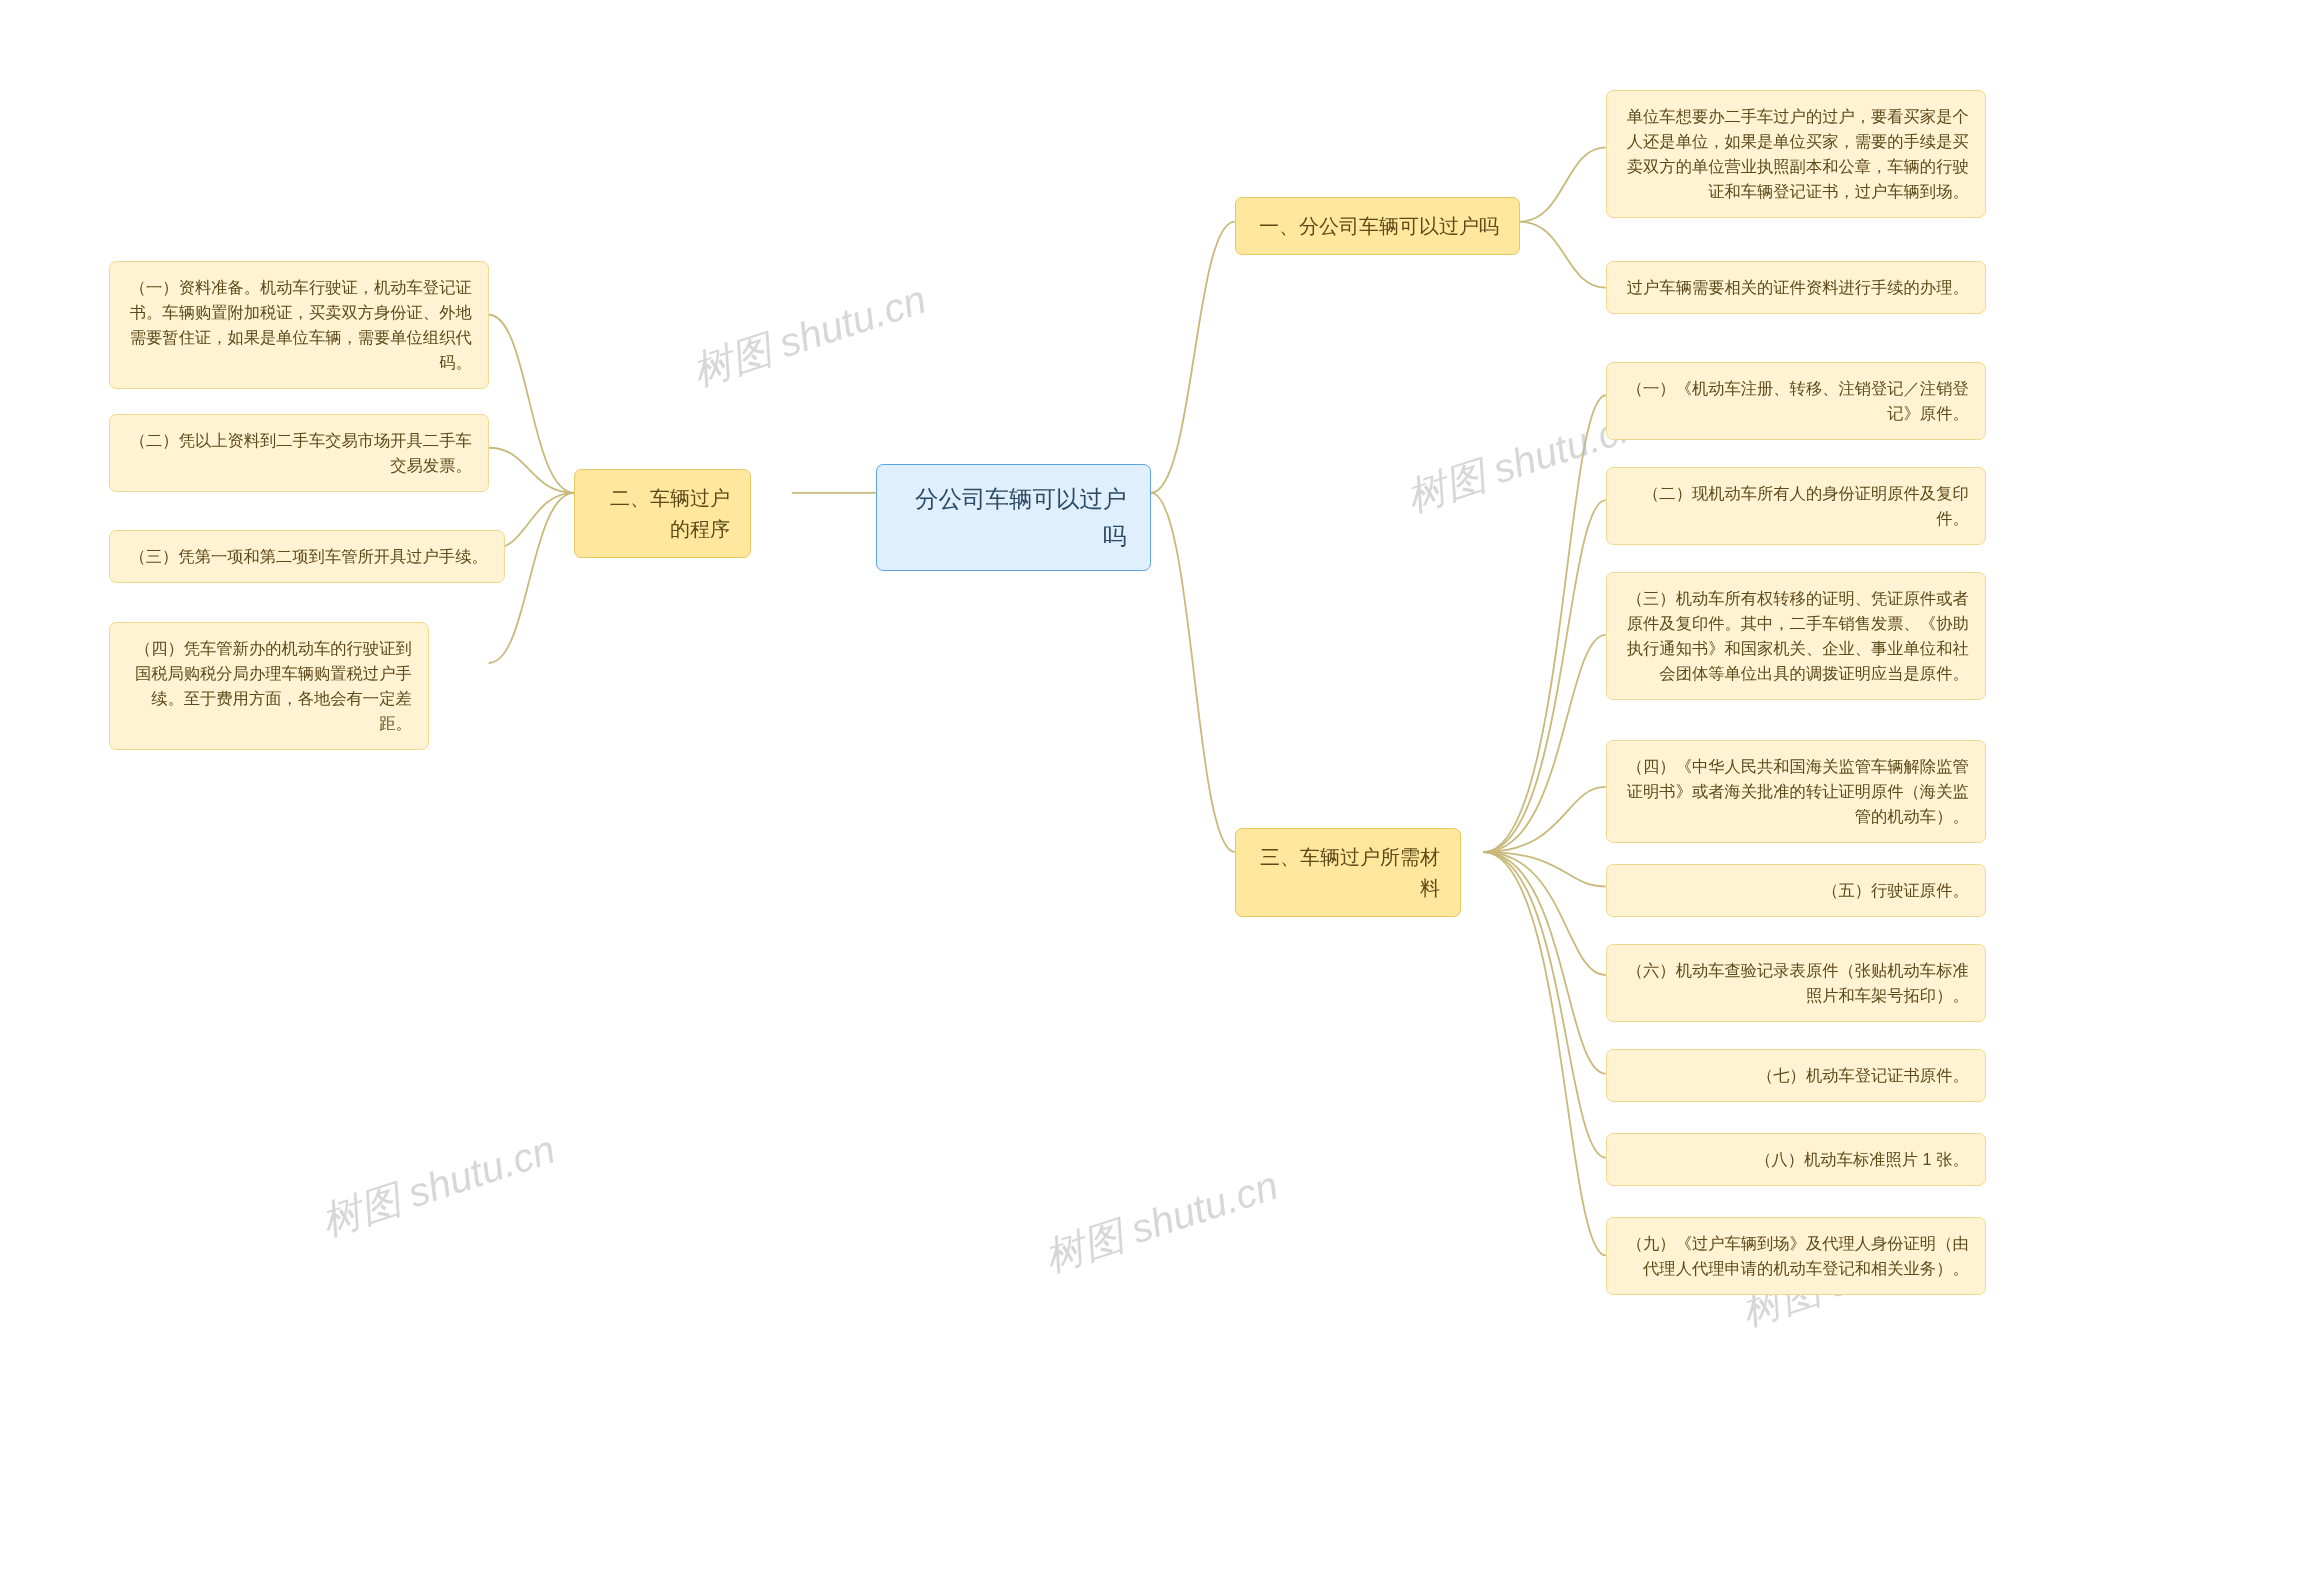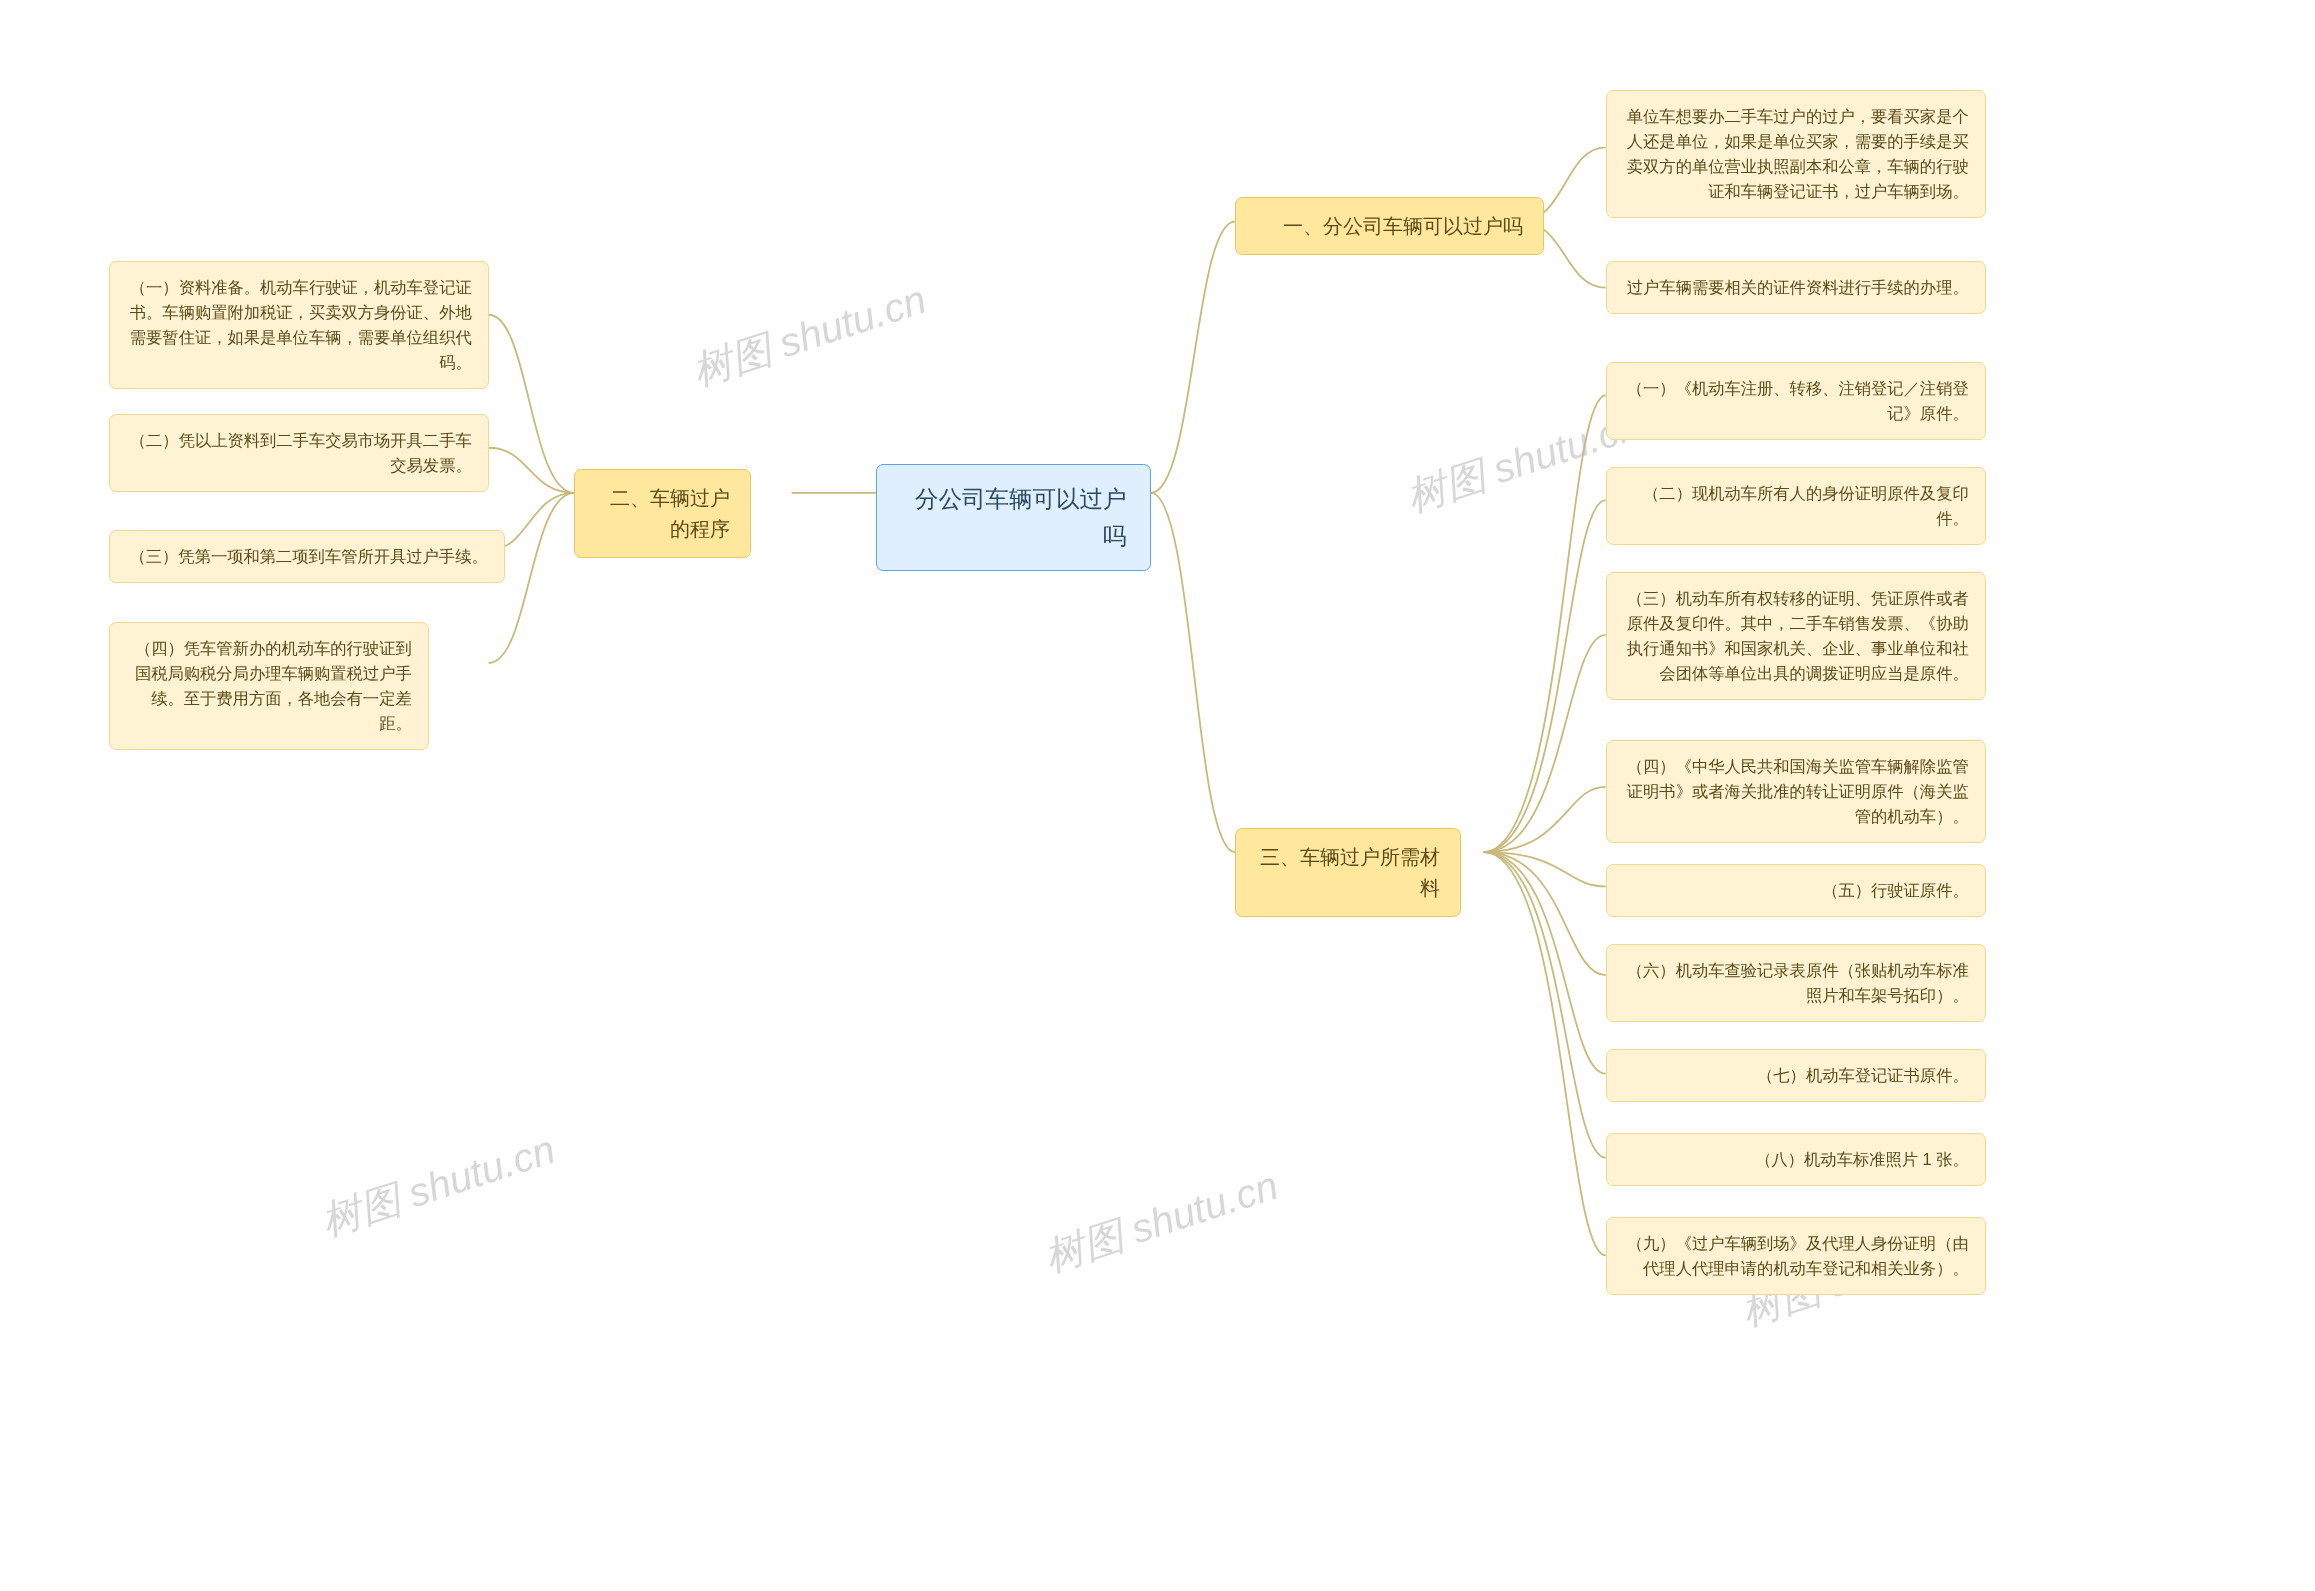--- a/index.html
+++ b/index.html
@@ -43,21 +43,21 @@
 </svg>
 
 <div class="wm" style="left:688px;top:308px">树图 shutu.cn</div>
 <div class="wm" style="left:1402px;top:434px">树图 shutu.cn</div>
 <div class="wm" style="left:317px;top:1158px">树图 shutu.cn</div>
 <div class="wm" style="left:1040px;top:1194px">树图 shutu.cn</div>
 <div class="wm" style="left:1737px;top:1248px">树图 shutu.cn</div>
 
 <div class="node center" style="left:876px;top:464px;width:275px">分公司车辆可以过户吗</div>
 
-<div class="node branch" style="left:1235px;top:197px;width:309px">一、分公司车辆可以过户吗</div>
+<div class="node branch" style="left:1235px;top:197px;width:285px">一、分公司车辆可以过户吗</div>
 <div class="node leaf" style="left:1606px;top:90px">单位车想要办二手车过户的过户，要看买家是个人还是单位，如果是单位买家，需要的手续是买卖双方的单位营业执照副本和公章，车辆的行驶证和车辆登记证书，过户车辆到场。</div>
 <div class="node leaf" style="left:1606px;top:261px">过户车辆需要相关的证件资料进行手续的办理。</div>
 
 <div class="node branch" style="left:1235px;top:828px;width:226px">三、车辆过户所需材料</div>
 <div class="node leaf" style="left:1606px;top:362px">（一）《机动车注册、转移、注销登记／注销登记》原件。</div>
 <div class="node leaf" style="left:1606px;top:467px">（二）现机动车所有人的身份证明原件及复印件。</div>
 <div class="node leaf" style="left:1606px;top:572px">（三）机动车所有权转移的证明、凭证原件或者原件及复印件。其中，二手车销售发票、《协助执行通知书》和国家机关、企业、事业单位和社会团体等单位出具的调拨证明应当是原件。</div>
 <div class="node leaf" style="left:1606px;top:740px">（四）《中华人民共和国海关监管车辆解除监管证明书》或者海关批准的转让证明原件（海关监管的机动车）。</div>
 <div class="node leaf" style="left:1606px;top:864px">（五）行驶证原件。</div>
 <div class="node leaf" style="left:1606px;top:944px">（六）机动车查验记录表原件（张贴机动车标准照片和车架号拓印）。</div>

